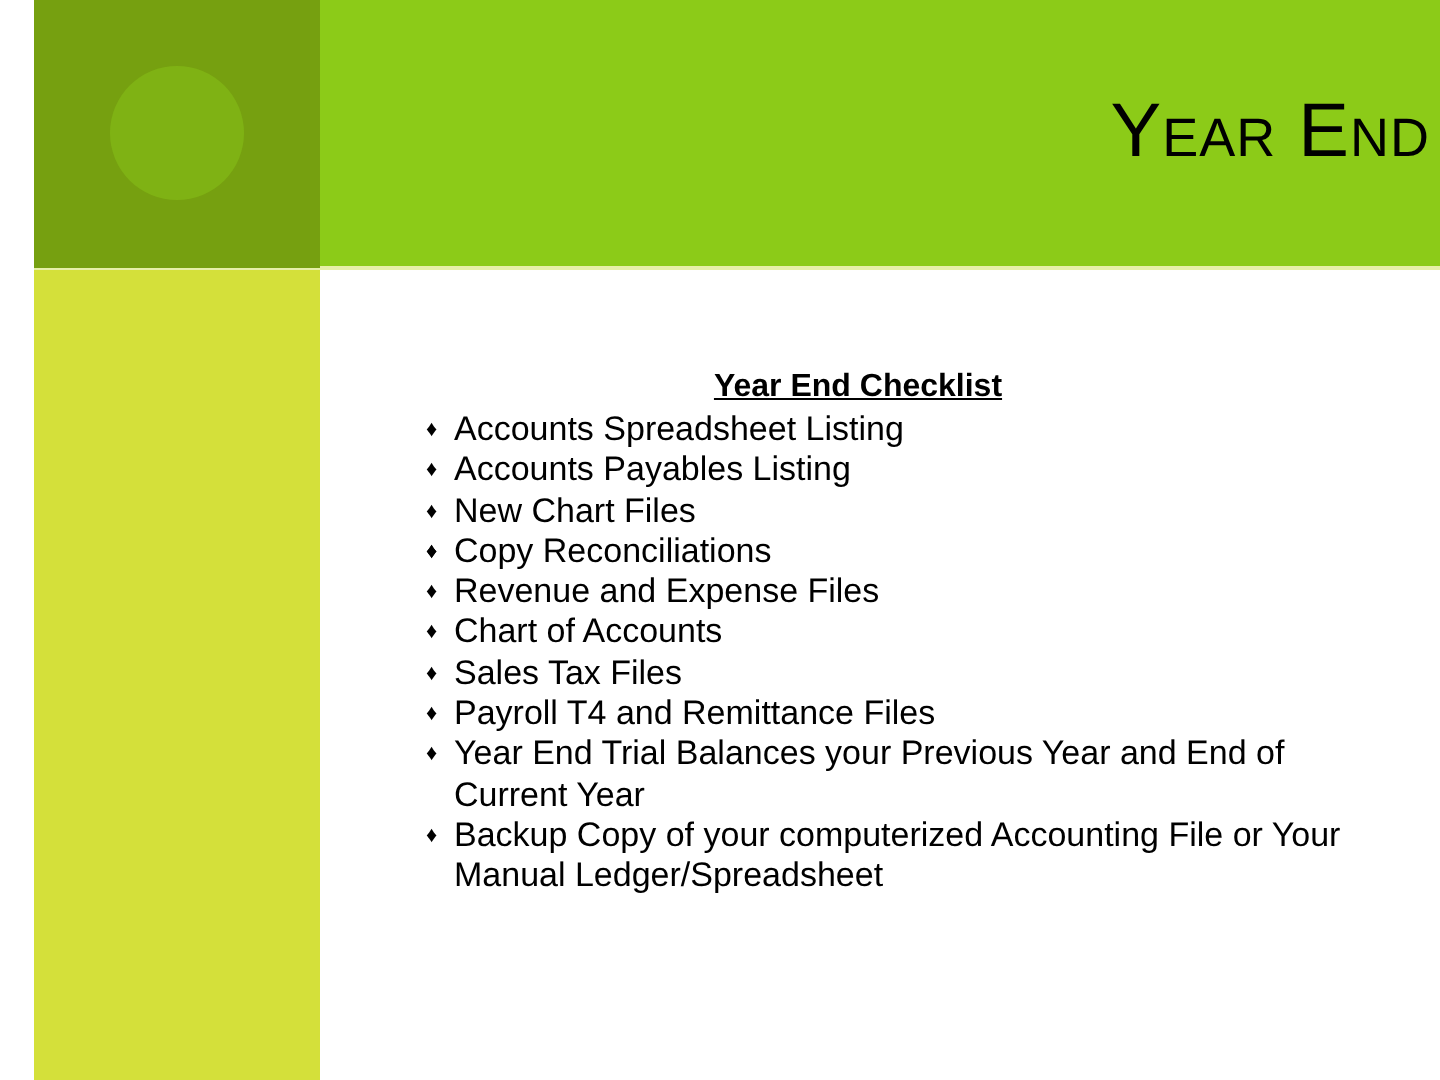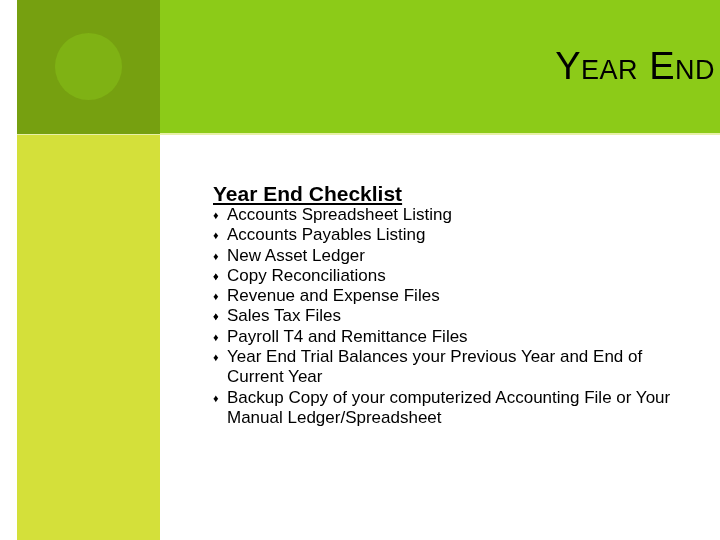--- a/index.html
+++ b/index.html
@@ -92,24 +92,25 @@
 
   
   .content {
     position: absolute;
     left: 196px;
     top: 183px;
     width: 474px;
   }
 
   .checklist-heading {
-    font-size: 21px;
+    font-size: 16px;
     line-height: 21px;
     font-weight: bold;
     color: #000000;
+    text-align: center;
     text-decoration: underline;
     margin: 0 0 1px 0;
     padding-right: 42px;
   }
 
   .checklist {
     list-style: none;
     margin: 0;
     padding: 0;
   }
@@ -148,25 +149,25 @@
 
   <div class="slide-title">Year End</div>
 
   <div class="content">
 
     <div class="checklist-heading">Year End Checklist</div>
 
     <ul class="checklist">
         <li><span class="bullet-diamond">♦</span><span>Accounts Spreadsheet Listing</span></li>
         <li><span class="bullet-diamond">♦</span><span>Accounts Payables Listing</span></li>
-        <li><span class="bullet-diamond">♦</span><span>New Asset Ledger</span></li>
+        <li><span class="bullet-diamond">♦</span><span>New Chart Files</span></li>
         <li><span class="bullet-diamond">♦</span></li>
         <li><span class="bullet-diamond">♦</span><span>Copy Reconciliations</span></li>
         <li><span class="bullet-diamond">♦</span><span>Revenue and Expense Files</span></li>
-        <li><span class="bullet-diamond">♦</span></li>
+        <li><span class="bullet-diamond">♦</span><span>Chart of Accounts</span></li>
         <li><span class="bullet-diamond">♦</span><span>Sales Tax Files</span></li>
         <li><span class="bullet-diamond">♦</span><span>Payroll T4 and Remittance Files</span></li>
         <li><span class="bullet-diamond">♦</span><span>Year End Trial Balances your Previous Year and End of Current Year</span></li>
         <li><span class="bullet-diamond">♦</span><span>Backup Copy of your computerized Accounting File or Your Manual Ledger/Spreadsheet</span></li>
       </ul>
 
   </div>
 </div>
 
 </body></html>

